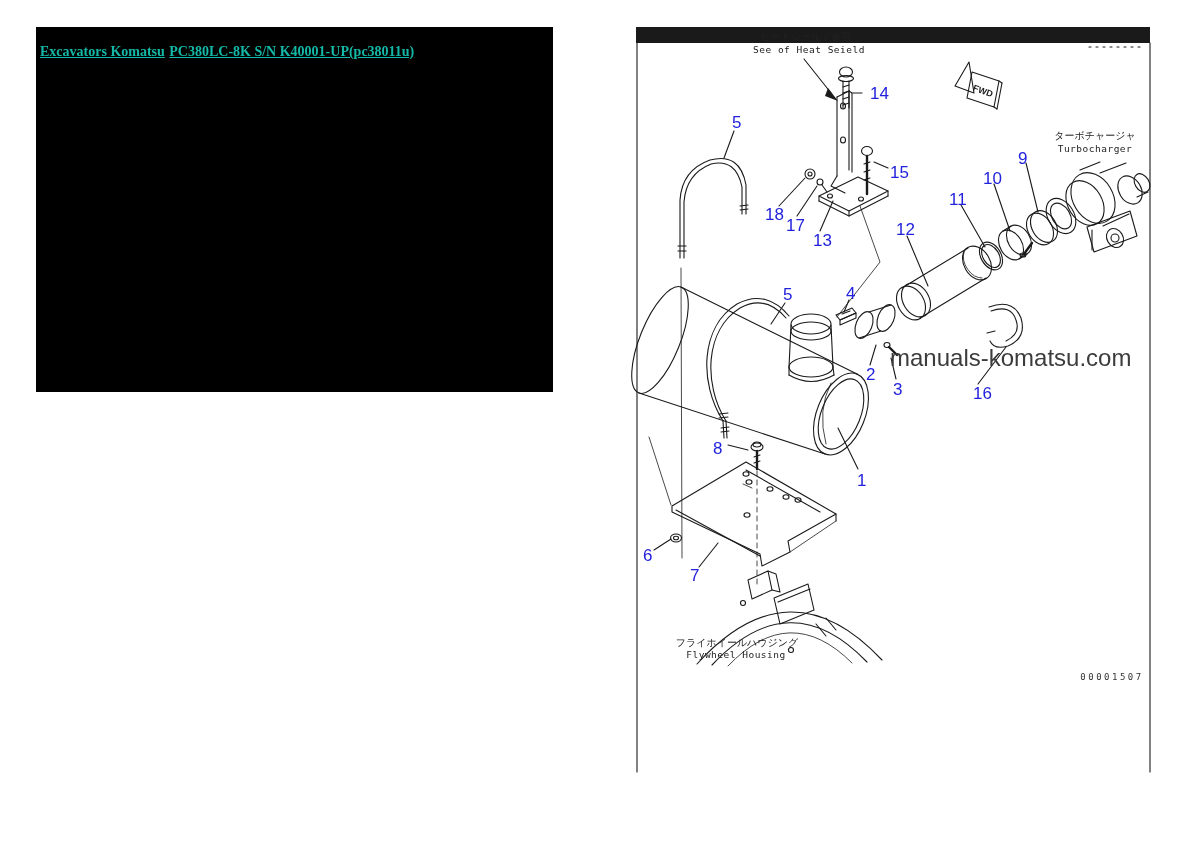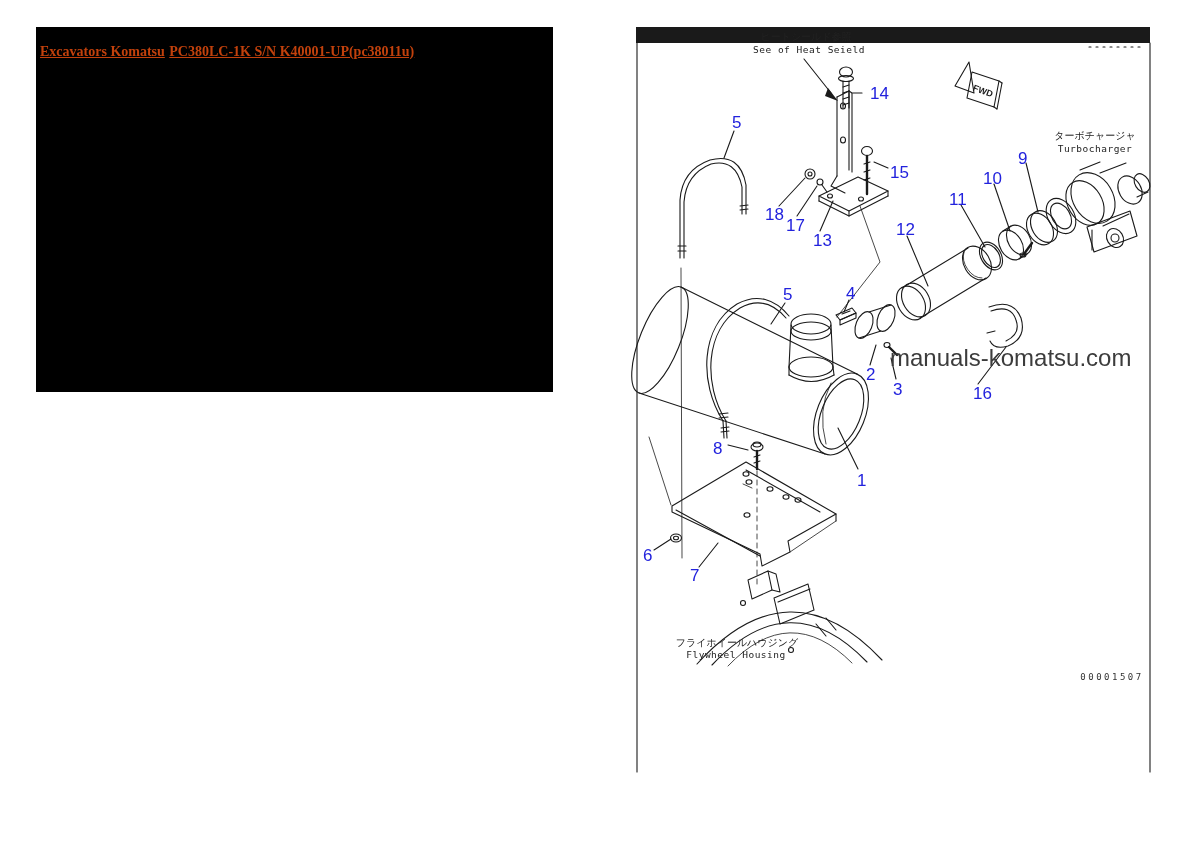--- a/index.html
+++ b/index.html
@@ -1,21 +1,21 @@
 <!DOCTYPE html>
 <html><head>
 <meta charset="utf-8">
 <style>
   html,body{margin:0;padding:0;background:#ffffff;}
   #screen{position:relative;width:1190px;height:842px;background:#ffffff;overflow:hidden;
           font-family:"Liberation Sans",sans-serif;}
   
   #header-panel{position:absolute;left:36px;top:27px;width:517px;height:365px;background:#000000;}
   #header-panel .linkline{padding:15px 0 0 4px;white-space:nowrap;}
-  #header-panel a{color:#c2410c;font:bold 14px "Liberation Serif",serif;cursor:pointer;}
+  #header-panel a{color:#14b8a6;font:bold 14px "Liberation Serif",serif;cursor:pointer;}
   
   svg#diagram{position:absolute;left:0;top:0;}
   .lw *{stroke:#1a1a1a;fill:none;stroke-width:1.1px;stroke-linecap:round;stroke-linejoin:round;}
   .lw .fillb{fill:#1a1a1a;stroke:none;}
   .lw .thick{stroke-width:2.4px;}
   .lw .thin{stroke-width:0.8px;}
   text{stroke:none;}
   .callout{font:17px "Liberation Sans",sans-serif;fill:#2222dd;}
   .tech{font:9.5px "DejaVu Sans Mono",monospace;fill:#222222;letter-spacing:.5px;}
   .tech-jp{font:10px "DejaVu Sans Mono",monospace;fill:#222222;}
@@ -23,21 +23,21 @@
   .watermark{font:24px "Liberation Sans",sans-serif;fill:#3c3c3c;}
   .fwd{font:bold 9px "Liberation Sans",sans-serif;fill:#1a1a1a;}
 </style>
 </head>
 <body>
 
 <div id="screen">
 
   <div id="header-panel">
     <div class="linkline"><a href="#">Excavators Komatsu</a>
-      <a href="#">PC380LC-1K S/N K40001-UP(pc38011u)</a></div>
+      <a href="#">PC380LC-8K S/N K40001-UP(pc38011u)</a></div>
   </div>
 
   <svg id="diagram" width="1190" height="842" viewBox="0 0 1190 842">
 
     <g class="lw">
 
       <g>
         <rect x="636" y="27" width="514" height="16" class="fillb"></rect>
         <line x1="637" y1="43" x2="637" y2="772"></line>
         <line x1="1150" y1="43" x2="1150" y2="772"></line>

